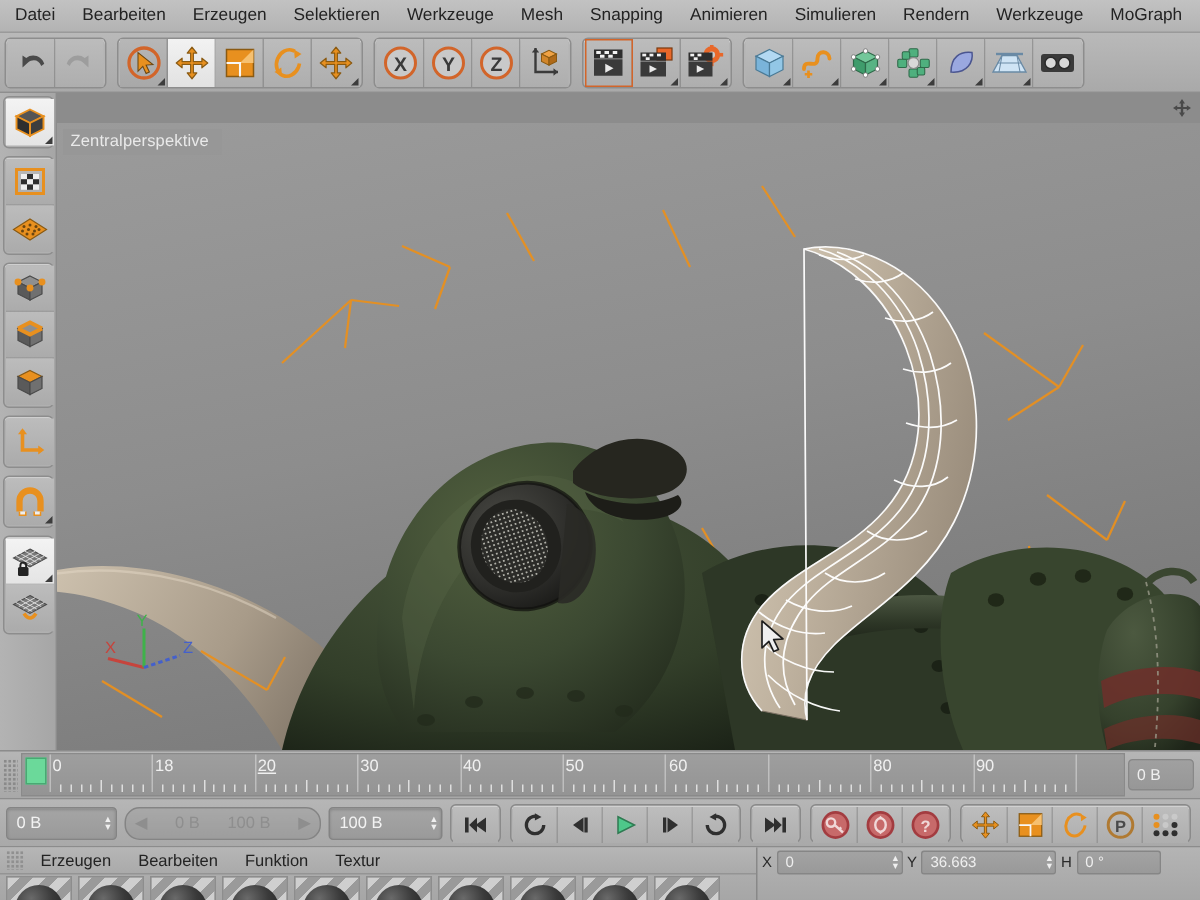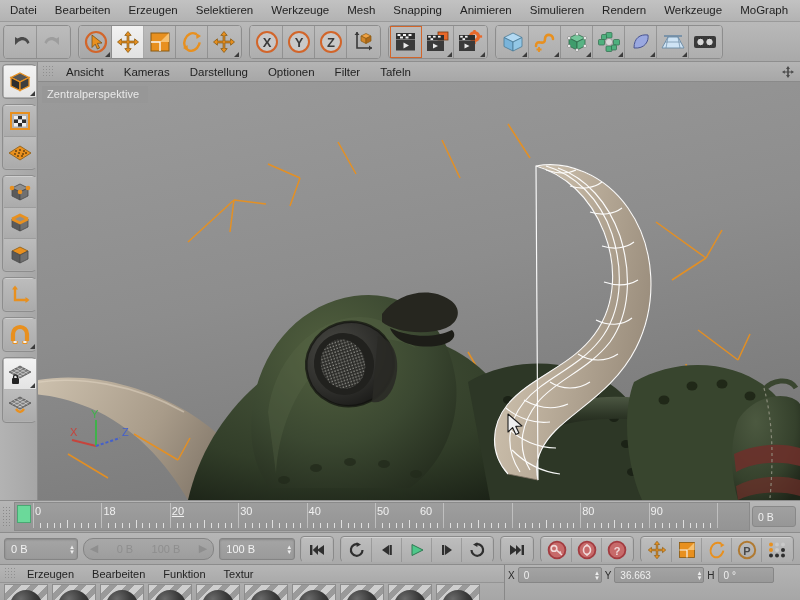--- a/index.html
+++ b/index.html
@@ -541,29 +541,20 @@
             <path d="M19.5 5 L8.5 11 M16.5 3.4 L5.5 9.4 M22.5 6.6 L11.5 12.6"></path>
           </g>
           <path d="M9 14 q4 6 8 0" fill="none" stroke="#e8901f" stroke-width="2.4"></path>
         </svg>
       </div>
     </div>
   </div>
 
   <div class="viewport">
 
-    <div class="vp-menubar">
-      <span class="grip"></span>
-      <span class="mi">Ansicht</span>
-      <span class="mi">Kameras</span>
-      <span class="mi">Darstellung</span>
-      <span class="mi">Optionen</span>
-      <span class="mi">Filter</span>
-      <span class="mi">Tafeln</span>
-    </div>
     <span class="vp-corner-icon">
       <svg width="16" height="14" viewBox="0 0 16 14">
         <path d="M8 1 L10 4 H8.8 V6.4 H11.2 V5.2 L14 7 L11.2 8.8 V7.6 H8.8 V10 H10 L8 13 L6 10 H7.2 V7.6 H4.8 V8.8 L2 7 L4.8 5.2 V6.4 H7.2 V4 H6 Z" fill="#4a4a4a"></path>
       </svg>
     </span>
 
     <div class="vp-scene">
       <svg width="762" height="418" viewBox="0 0 762 418" style="display:block">
         <defs>
           <linearGradient id="bgGrad" x1="0" y1="0" x2="0.35" y2="1">
@@ -811,21 +802,21 @@
         <span class="tl-tick" style="left: 360px; height: 26px; opacity: 0.55;"></span>
         <span class="tl-tick" style="left: 366.84px; height: 5px;"></span>
         <span class="tl-tick" style="left: 373.68px; height: 5px;"></span>
         <span class="tl-tick" style="left: 380.52px; height: 5px;"></span>
         <span class="tl-tick" style="left: 387.36px; height: 5px;"></span>
         <span class="tl-tick" style="left: 394.2px; height: 8px;"></span>
         <span class="tl-tick" style="left: 401.04px; height: 5px;"></span>
         <span class="tl-tick" style="left: 407.88px; height: 5px;"></span>
         <span class="tl-tick" style="left: 414.72px; height: 5px;"></span>
         <span class="tl-tick" style="left: 421.56px; height: 5px;"></span>
-        <span class="tl-num" style="left: 405px;">60</span>
+        <span class="tl-num" style="left: 431px;">60</span>
         <span class="tl-tick" style="left: 428.4px; height: 26px; opacity: 0.55;"></span>
         <span class="tl-tick" style="left: 435.24px; height: 5px;"></span>
         <span class="tl-tick" style="left: 442.08px; height: 5px;"></span>
         <span class="tl-tick" style="left: 448.92px; height: 5px;"></span>
         <span class="tl-tick" style="left: 455.76px; height: 5px;"></span>
         <span class="tl-tick" style="left: 462.6px; height: 8px;"></span>
         <span class="tl-tick" style="left: 469.44px; height: 5px;"></span>
         <span class="tl-tick" style="left: 476.28px; height: 5px;"></span>
         <span class="tl-tick" style="left: 483.12px; height: 5px;"></span>
         <span class="tl-tick" style="left: 489.96px; height: 5px;"></span>

